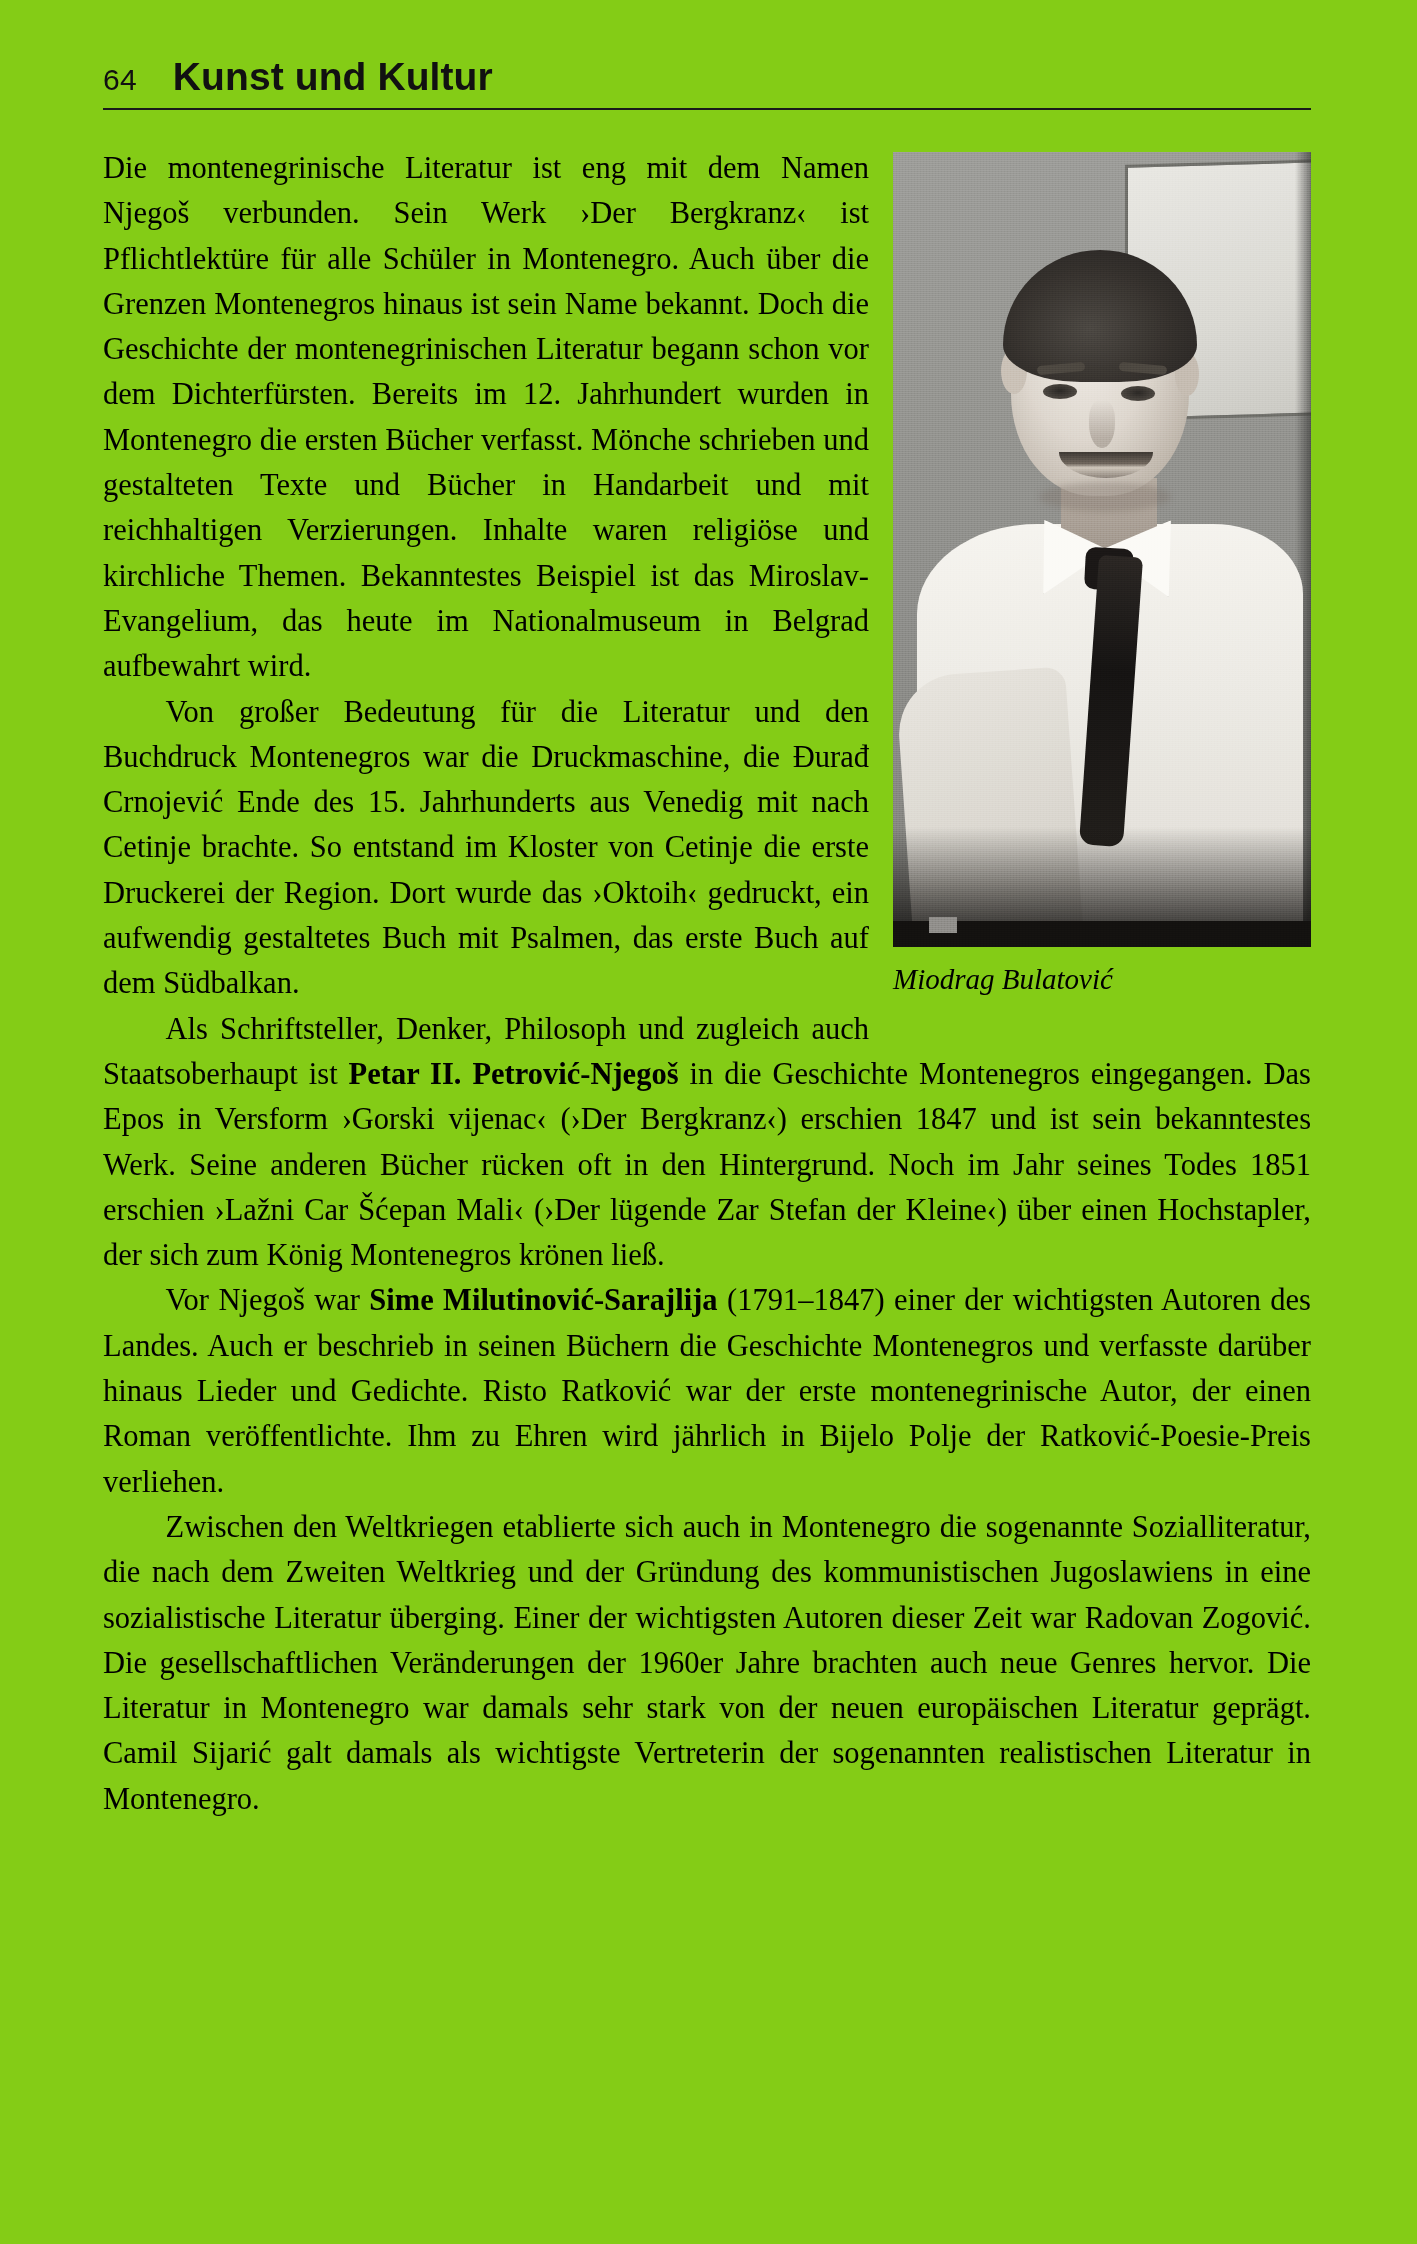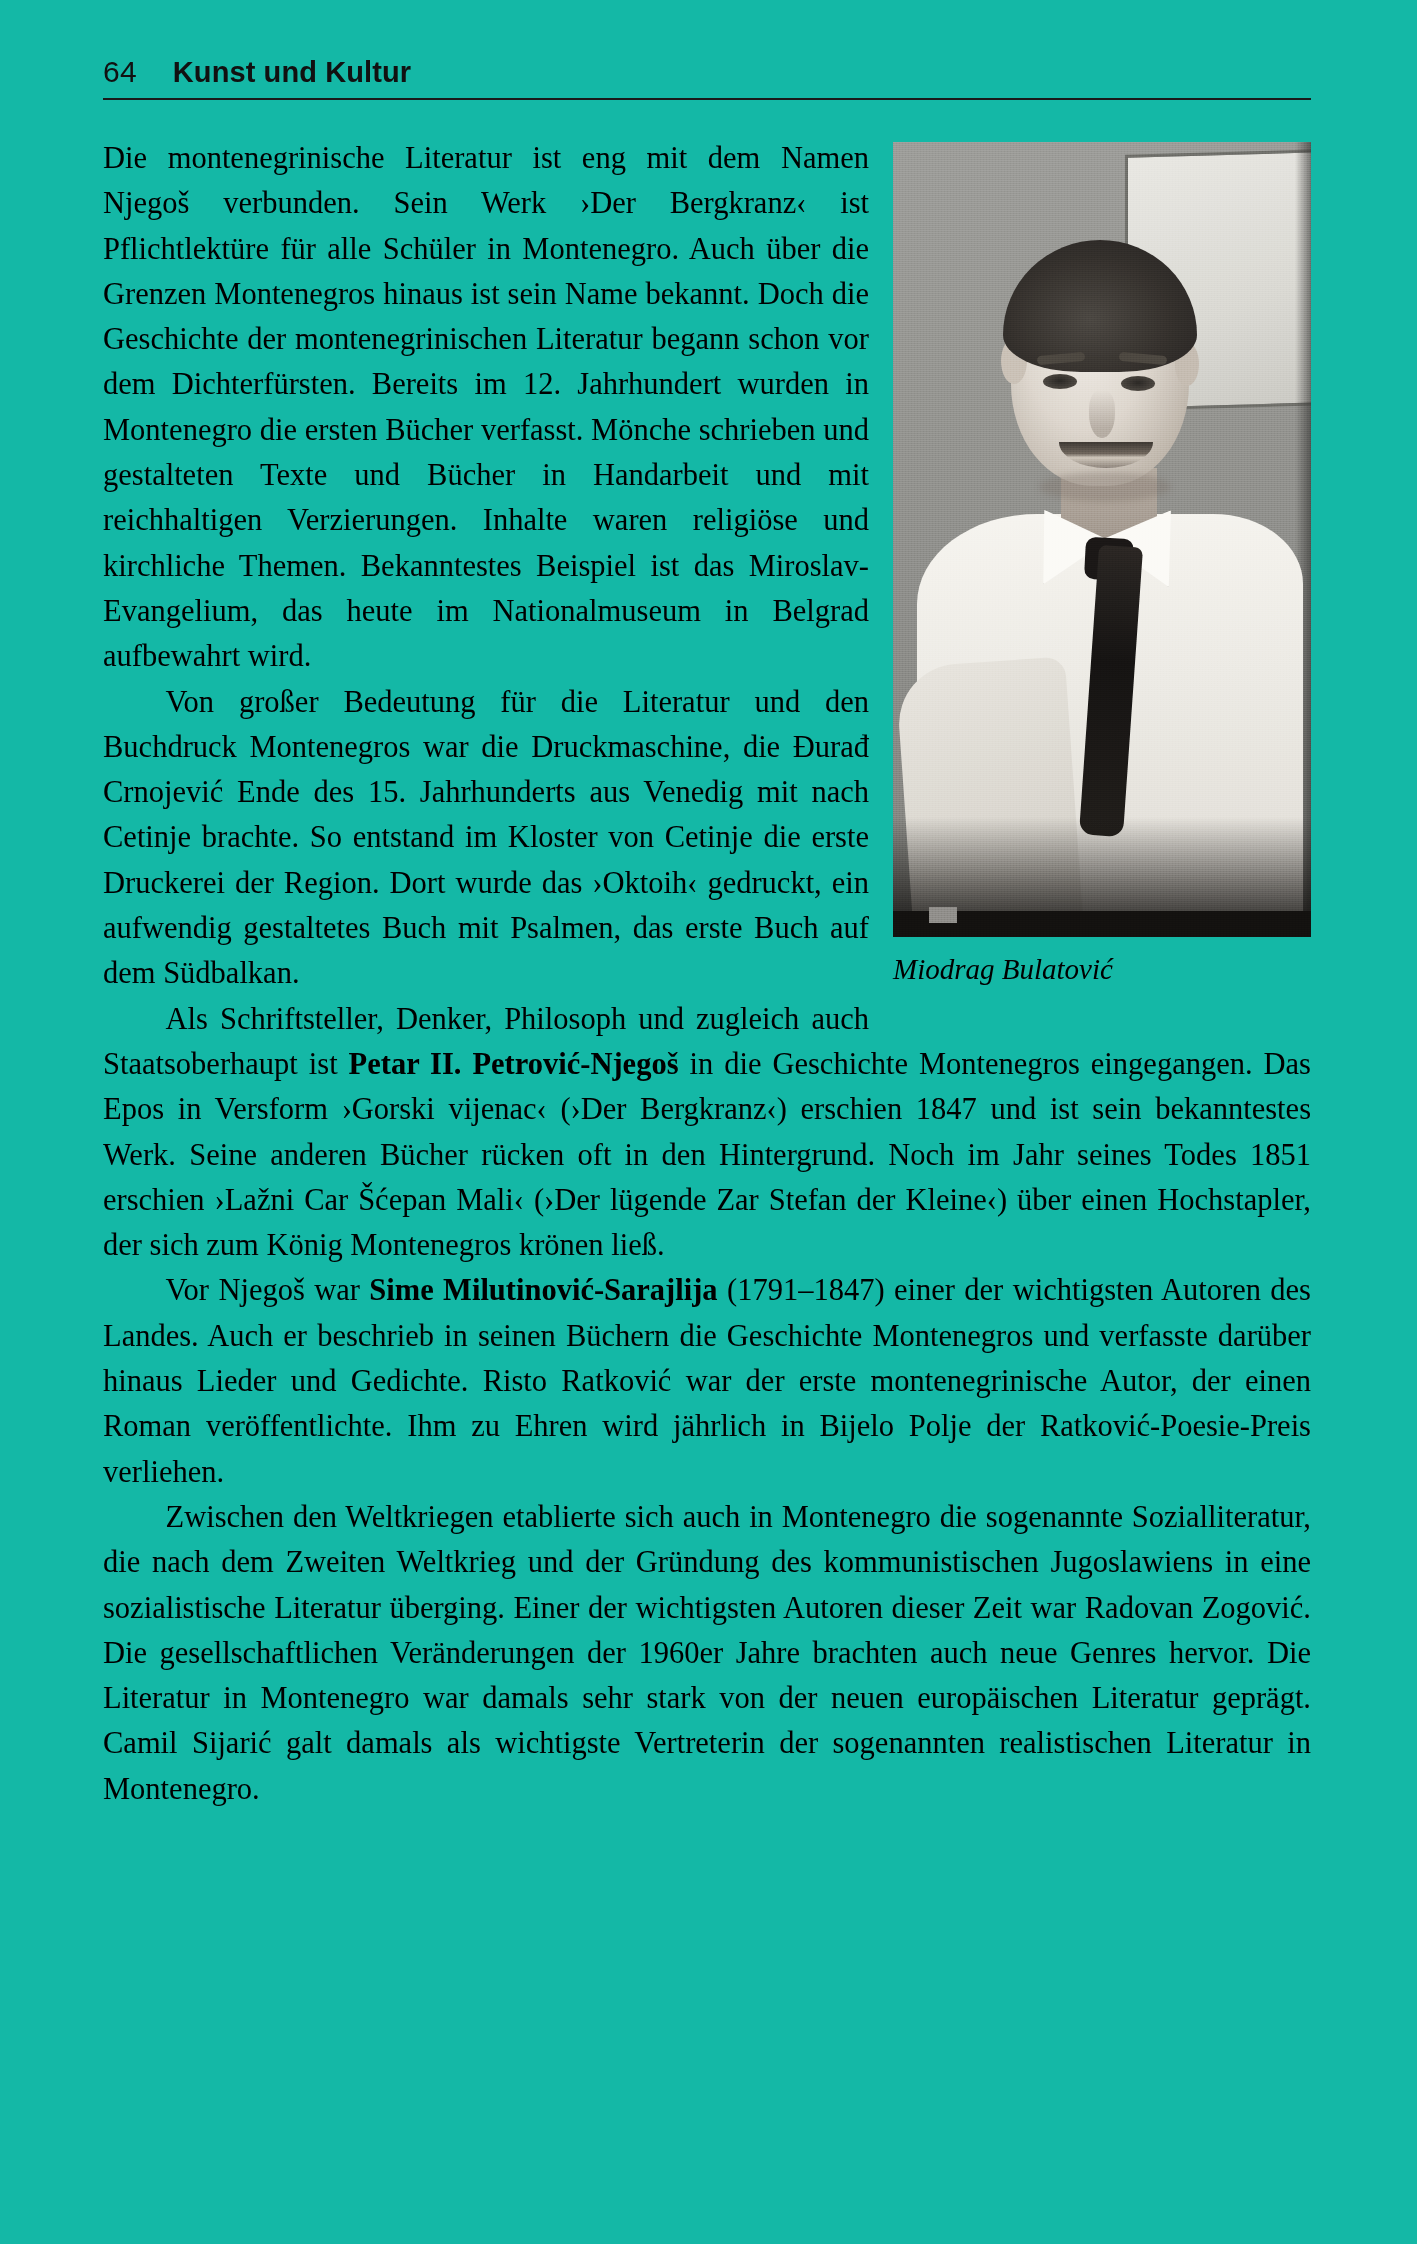--- a/index.html
+++ b/index.html
@@ -8,21 +8,21 @@
     background: #ffffff;
   }
   body {
     font-family: "Liberation Serif", serif;
     color: #000000;
   }
   .page {
     position: relative;
     width: 1417px;
     height: 2244px;
-    background: #14b8a6;
+    background: #84cc16;
     box-sizing: border-box;
     overflow: hidden;
   }
   .content {
     position: absolute;
     left: 103px;
     top: 55px;
     width: 1208px;
   }
 
@@ -35,21 +35,21 @@
     border-bottom: 2.4px solid #1a1a1a;
     margin-bottom: 36px;
   }
   .runhead .folio {
     font-size: 30px;
     font-weight: 400;
     letter-spacing: 0.2px;
     color: #111;
   }
   .runhead .sectitle {
-    font-size: 29px;
+    font-size: 39px;
     font-weight: 700;
     margin-left: 36px;
     letter-spacing: 0.1px;
     color: #111;
   }
 
   
   .heading {
     font-family: "Liberation Sans", sans-serif;
     font-size: 47px;

